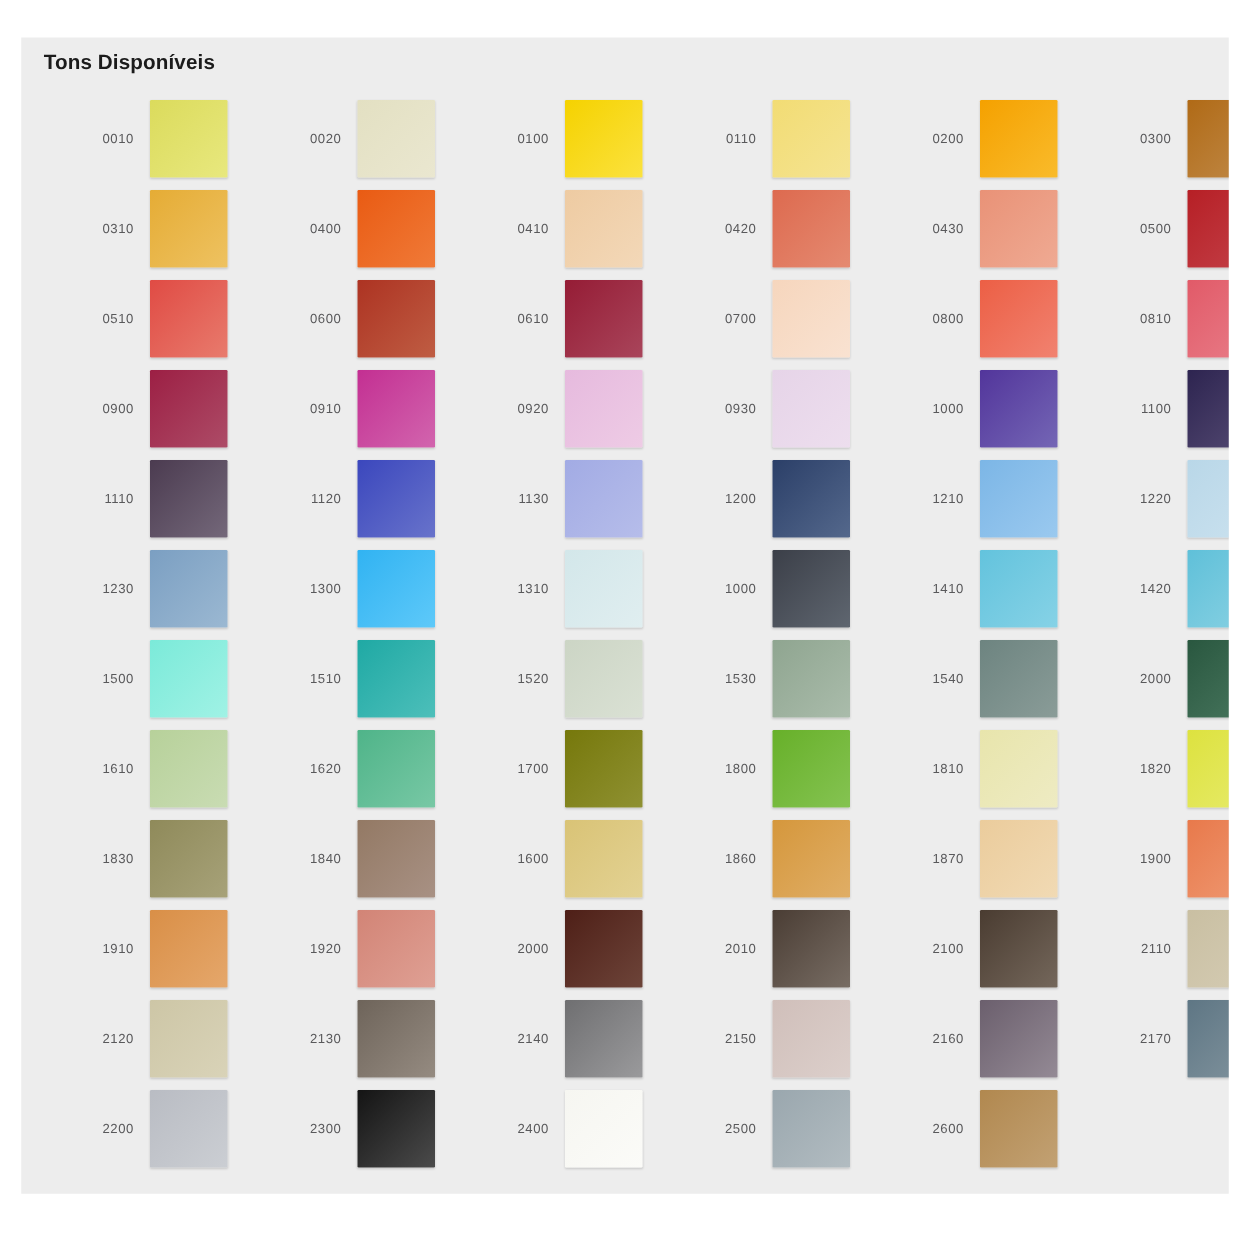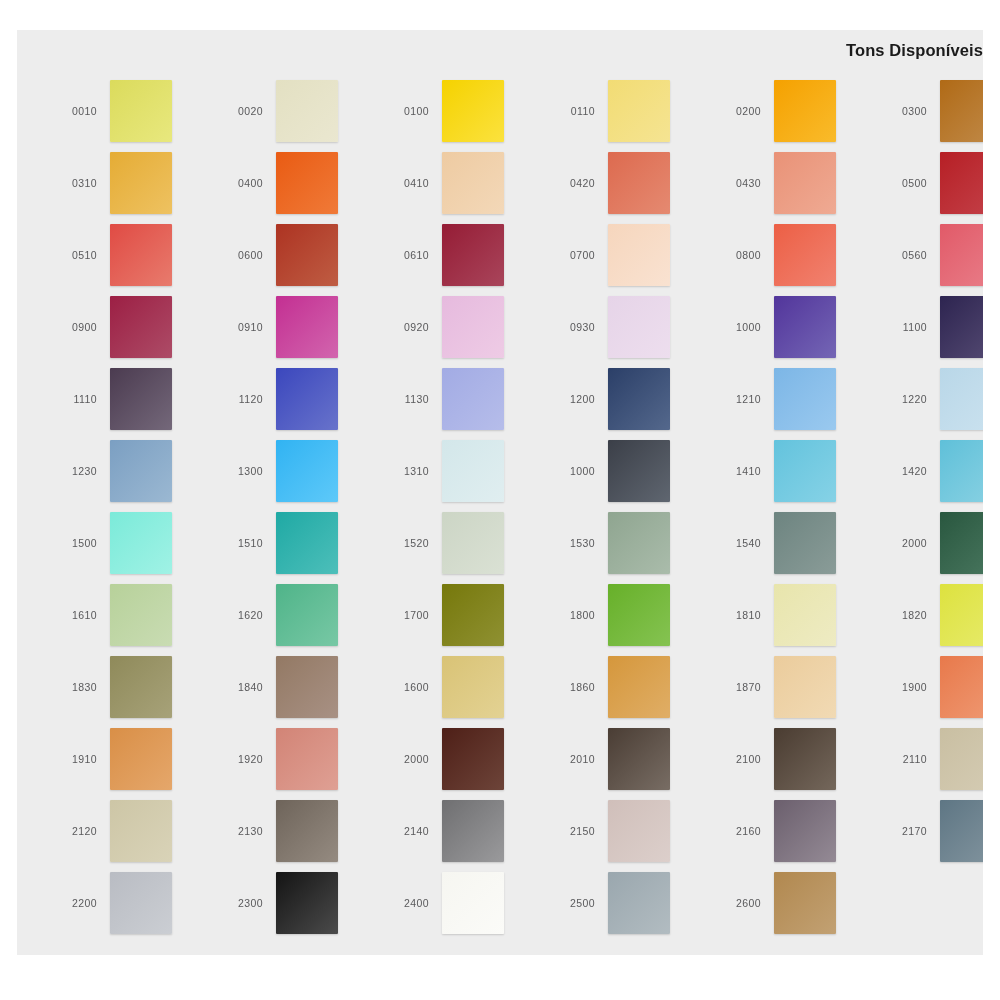--- a/index.html
+++ b/index.html
@@ -18,37 +18,38 @@
     height: 925px;
     background: #ededed;
     box-sizing: border-box;
     overflow: hidden;
   }
   #palette-title {
     position: absolute;
     top: 11px;
     left: 0;
     width: 100%;
-    text-align: right;
+    text-align: left;
     font-size: 16.5px;
     font-weight: bold;
     color: #1b1b1b;
     letter-spacing: 0.1px;
     font-family: "Liberation Sans", sans-serif;
+    padding-left: 18px;
   }
   #swatch-grid {
     position: absolute;
     left: 0;
     top: 45px;
     width: 966px;
     display: grid;
     grid-template-columns: repeat(6, 166px);
     grid-auto-rows: 72px;
     justify-content: start;
-    padding-left: 22px;
+    padding-left: 32px;
     box-sizing: border-box;
   }
   .swatch-cell {
     position: relative;
     display: flex;
     align-items: center;
   }
   .swatch-label {
     width: 58px;
     text-align: right;
@@ -134,21 +135,21 @@
       </div>
       <div class="swatch-cell">
         <span class="swatch-label">0700</span>
         <span class="swatch-chip" style="background: linear-gradient(135deg, rgb(246, 214, 189) 0%, rgb(249, 226, 209) 100%);"></span>
       </div>
       <div class="swatch-cell">
         <span class="swatch-label">0800</span>
         <span class="swatch-chip" style="background: linear-gradient(135deg, rgb(236, 95, 69) 0%, rgb(241, 130, 112) 100%);"></span>
       </div>
       <div class="swatch-cell">
-        <span class="swatch-label">0560</span>
+        <span class="swatch-label">0810</span>
         <span class="swatch-chip" style="background: linear-gradient(135deg, rgb(225, 90, 104) 0%, rgb(233, 127, 138) 100%);"></span>
       </div>
       <div class="swatch-cell">
         <span class="swatch-label">0900</span>
         <span class="swatch-chip" style="background: linear-gradient(135deg, rgb(156, 31, 68) 0%, rgb(173, 76, 103) 100%);"></span>
       </div>
       <div class="swatch-cell">
         <span class="swatch-label">0910</span>
         <span class="swatch-chip" style="background: linear-gradient(135deg, rgb(195, 47, 146) 0%, rgb(210, 101, 174) 100%);"></span>
       </div>

